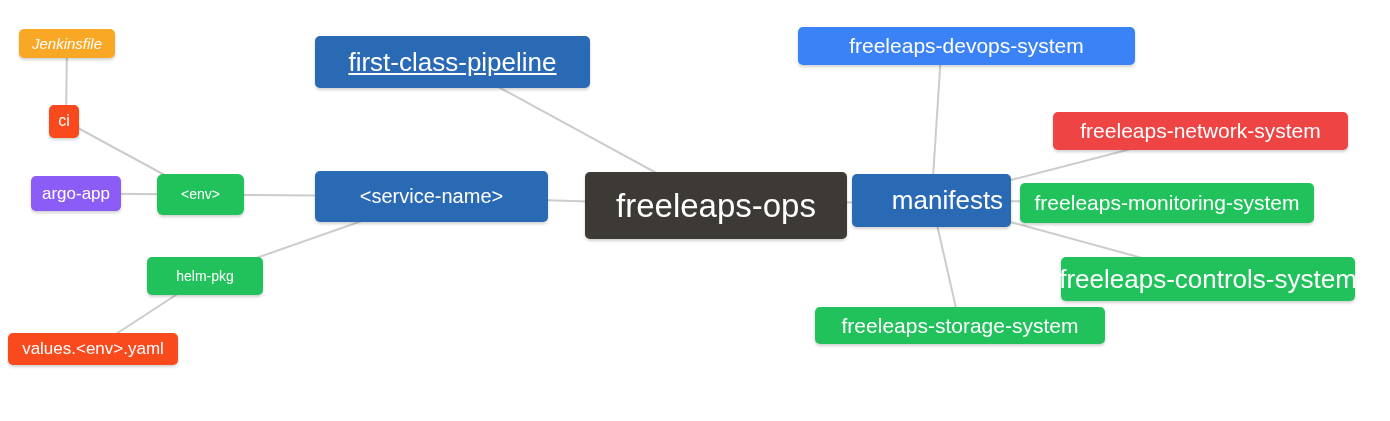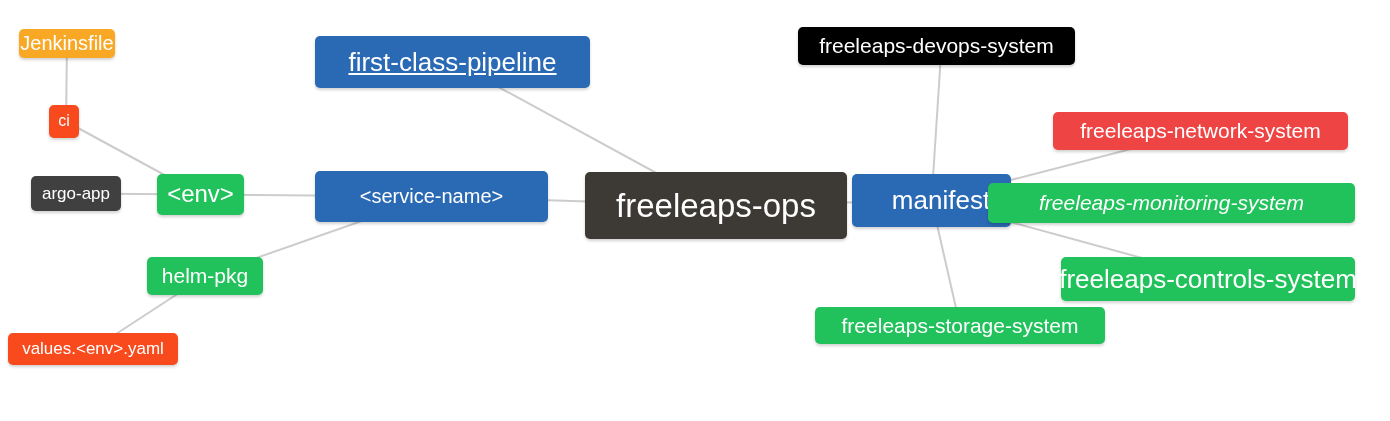--- a/index.html
+++ b/index.html
@@ -45,57 +45,57 @@
       <line x1="452.5" y1="62" x2="716" y2="205.5" stroke="#cccccc" stroke-width="2"></line>
       <line x1="431.5" y1="196.5" x2="716" y2="205.5" stroke="#cccccc" stroke-width="2"></line>
       <line x1="716" y1="205.5" x2="931.5" y2="200.5" stroke="#cccccc" stroke-width="2"></line>
       <line x1="931.5" y1="200.5" x2="941.5" y2="46" stroke="#cccccc" stroke-width="2"></line>
       <line x1="931.5" y1="200.5" x2="1200.5" y2="131" stroke="#cccccc" stroke-width="2"></line>
       <line x1="931.5" y1="200.5" x2="1212.5" y2="203" stroke="#cccccc" stroke-width="2"></line>
       <line x1="931.5" y1="200.5" x2="1208" y2="276" stroke="#cccccc" stroke-width="2"></line>
       <line x1="931.5" y1="200.5" x2="960" y2="325.5" stroke="#cccccc" stroke-width="2"></line>
     </svg>
   <div id="nodes">
-      <div class="node" style="left: 19px; top: 29px; width: 96px; height: 29px; font-size: 20px; background: rgb(249, 168, 38);">
+      <div class="node" style="left: 19px; top: 29px; width: 96px; height: 29px; font-size: 15px; background: rgb(249, 168, 38); font-style: italic;">
         <span>Jenkinsfile</span>
       </div>
       <div class="node" style="left: 49px; top: 105px; width: 30px; height: 33px; font-size: 16px; background: rgb(249, 74, 30);">
         <span>ci</span>
       </div>
-      <div class="node" style="left: 31px; top: 176px; width: 90px; height: 35px; font-size: 17px; background: #404040;">
+      <div class="node" style="left: 31px; top: 176px; width: 90px; height: 35px; font-size: 17px; background: #8b5cf6;">
         <span>argo-app</span>
       </div>
-      <div class="node" style="left: 157px; top: 174px; width: 87px; height: 41px; font-size: 24px; background: rgb(33, 194, 91);">
+      <div class="node" style="left: 157px; top: 174px; width: 87px; height: 41px; font-size: 14px; background: rgb(33, 194, 91); border-radius: 6px;">
         <span>&lt;env&gt;</span>
       </div>
-      <div class="node" style="left: 147px; top: 257px; width: 116px; height: 38px; font-size: 21px; background: rgb(33, 194, 91);">
+      <div class="node" style="left: 147px; top: 257px; width: 116px; height: 38px; font-size: 14px; background: rgb(33, 194, 91);">
         <span>helm-pkg</span>
       </div>
       <div class="node" style="left: 8px; top: 333px; width: 170px; height: 32px; font-size: 17px; background: rgb(249, 74, 30);">
         <span>values.&lt;env&gt;.yaml</span>
       </div>
       <div class="node" style="left: 315px; top: 36px; width: 275px; height: 52px; font-size: 26px; background: rgb(42, 105, 180); text-decoration: underline;">
         <span>first-class-pipeline</span>
       </div>
       <div class="node" style="left: 315px; top: 171px; width: 233px; height: 51px; font-size: 20px; background: rgb(42, 105, 180);">
         <span>&lt;service-name&gt;</span>
       </div>
       <div class="node" style="left: 585px; top: 172px; width: 262px; height: 67px; font-size: 33px; background: rgb(61, 57, 53);">
         <span>freeleaps-ops</span>
       </div>
       <div class="node" style="left: 852px; top: 174px; width: 159px; height: 53px; font-size: 26px; background: rgb(42, 105, 180); padding-left: 32px;">
         <span>manifests</span>
       </div>
-      <div class="node" style="left: 798px; top: 27px; width: 277px; height: 38px; font-size: 21px; background: #000000;">
+      <div class="node" style="left: 798px; top: 27px; width: 337px; height: 38px; font-size: 21px; background: #3b82f6;">
         <span>freeleaps-devops-system</span>
       </div>
       <div class="node" style="left: 1053px; top: 112px; width: 295px; height: 38px; font-size: 21px; background: #ef4444;">
         <span>freeleaps-network-system</span>
       </div>
-      <div class="node" style="left: 988px; top: 183px; width: 367px; height: 40px; font-size: 21px; background: rgb(33, 194, 91); font-style: italic;">
+      <div class="node" style="left: 1020px; top: 183px; width: 294px; height: 40px; font-size: 21px; background: rgb(33, 194, 91);">
         <span>freeleaps-monitoring-system</span>
       </div>
       <div class="node" style="left: 1061px; top: 257px; width: 294px; height: 44px; font-size: 26px; background: rgb(33, 194, 91);">
         <span>freeleaps-controls-system</span>
       </div>
       <div class="node" style="left: 815px; top: 307px; width: 290px; height: 37px; font-size: 21px; background: rgb(33, 194, 91);">
         <span>freeleaps-storage-system</span>
       </div>
     </div>
 </div>

